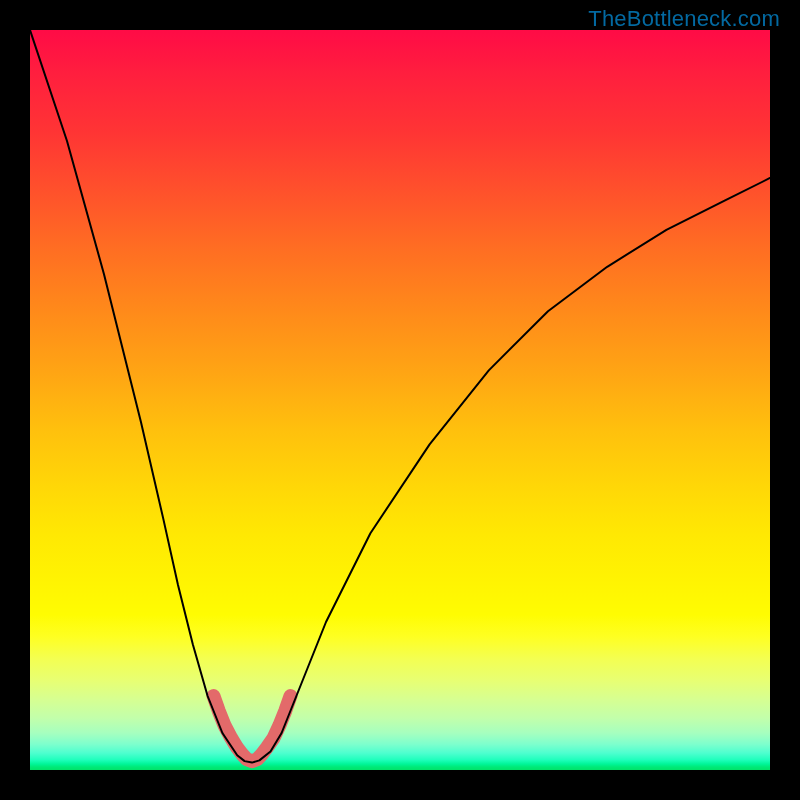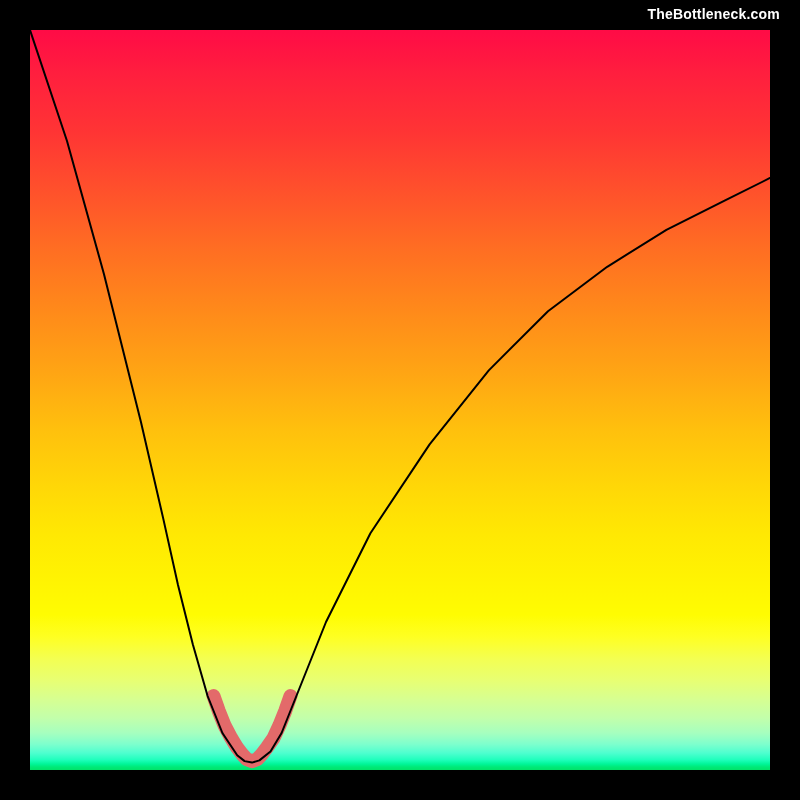--- a/index.html
+++ b/index.html
@@ -16,25 +16,24 @@
     top: 0;
     left: 0;
     width: 800px;
     height: 800px;
     background: #000;
   }
   .watermark {
     position: absolute;
     top: 6px;
     right: 20px;
-    color: #ffffff;
-    font-size: 14px;
+    color: #0369a1;
+    font-size: 22px;
     letter-spacing: 0.2px;
     z-index: 5;
-    font-weight: bold;
   }
   .plot-wrap {
     position: absolute;
     left: 30px;
     top: 30px;
     width: 740px;
     height: 740px;
     overflow: hidden;
   }
   .gradient {

